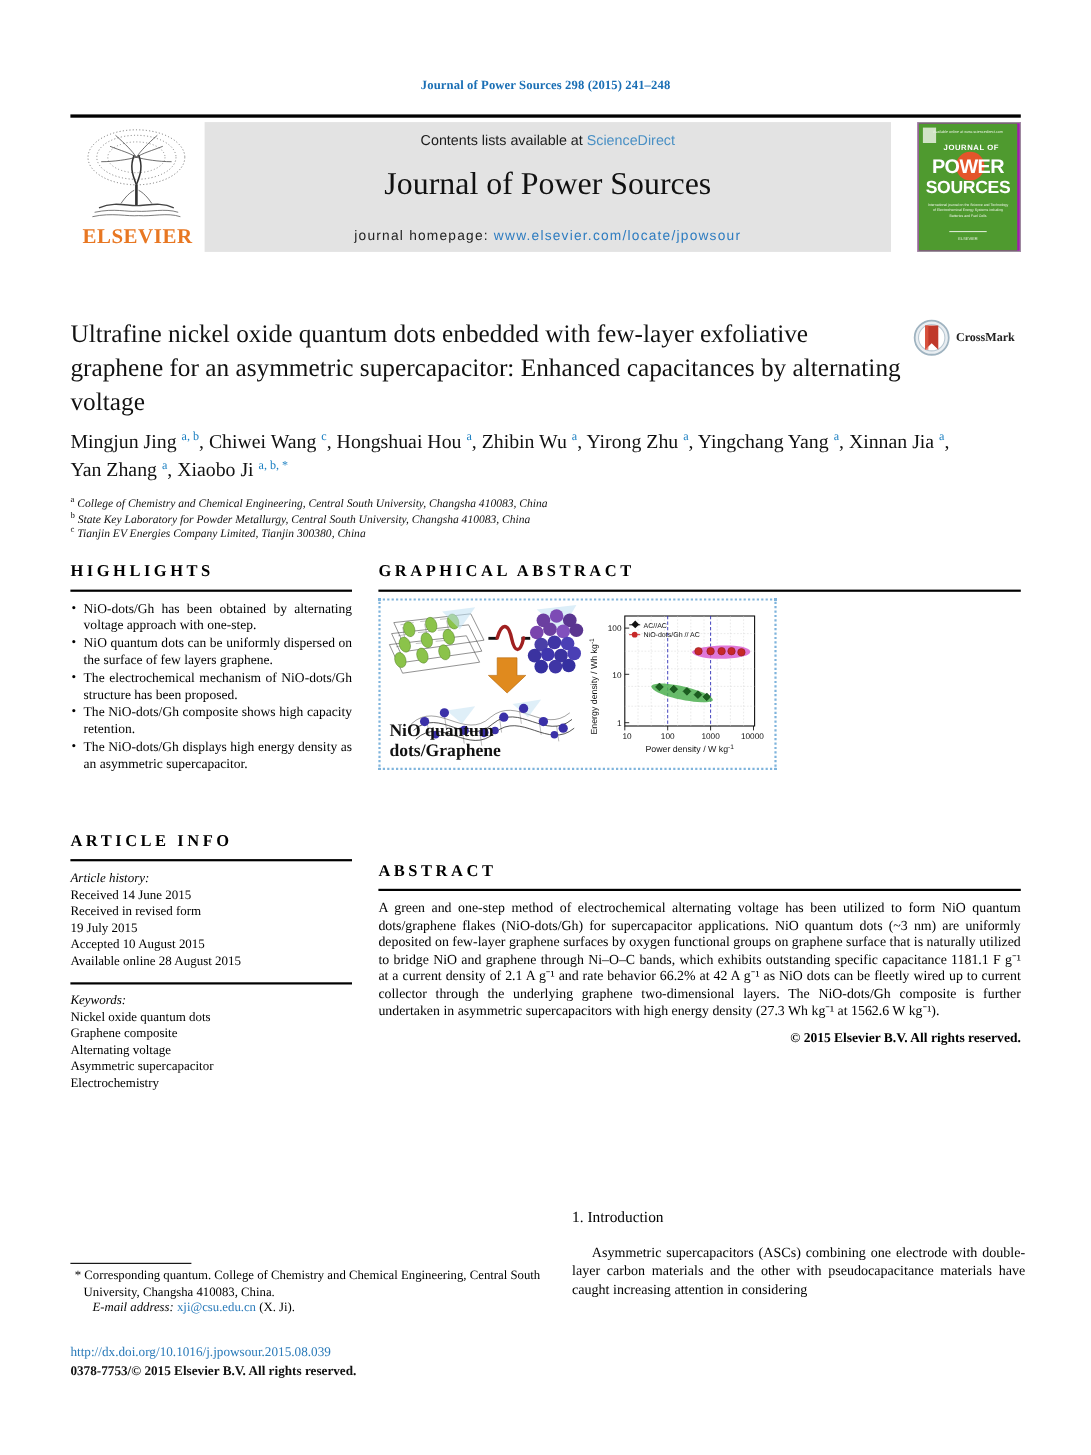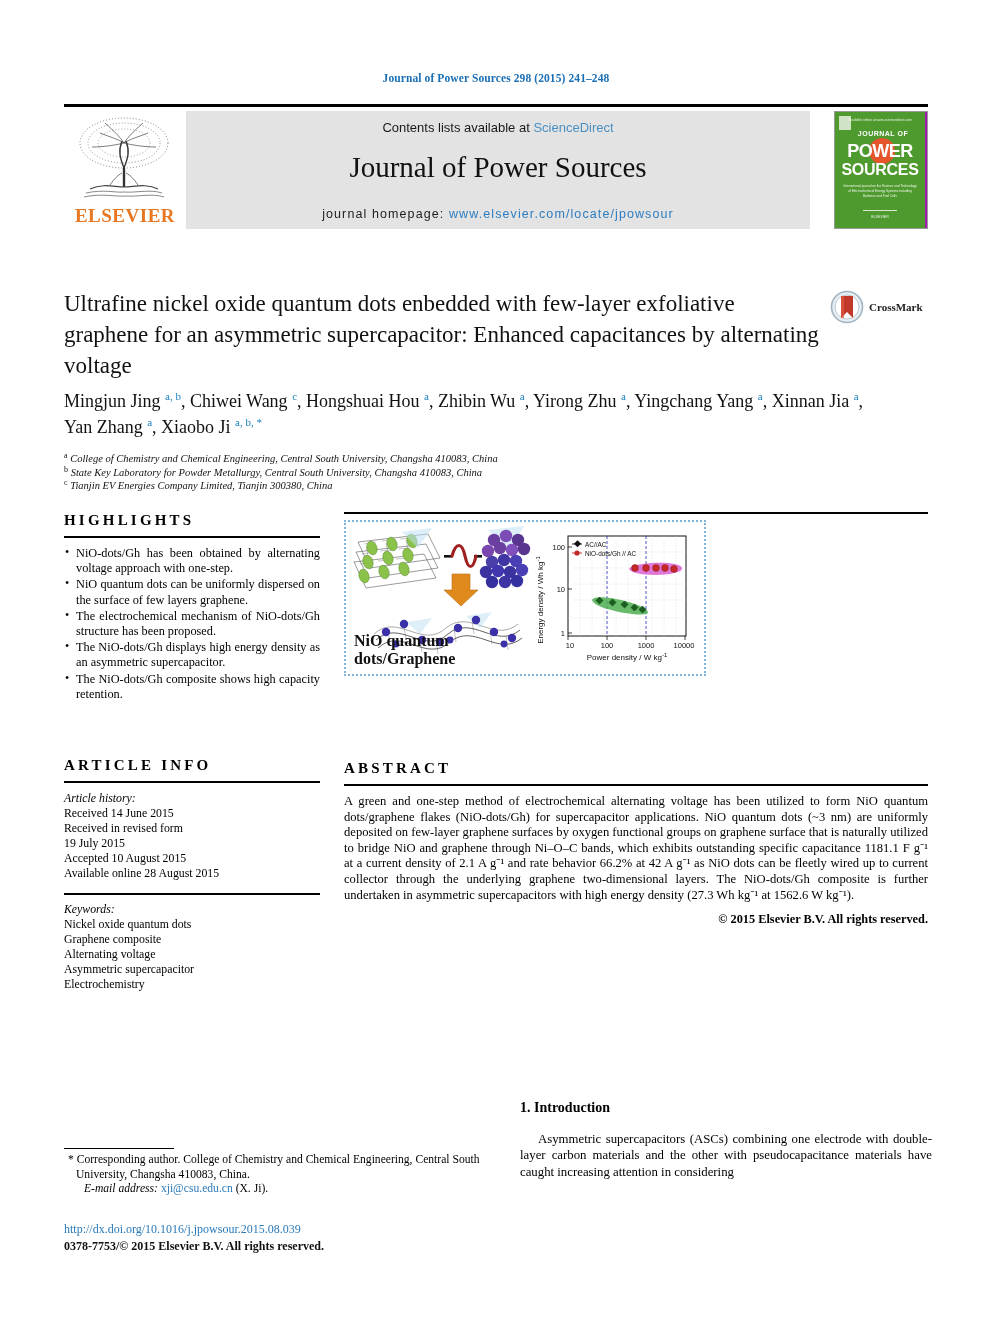--- a/index.html
+++ b/index.html
@@ -266,21 +266,21 @@
     font-size: 12.3px;
     font-weight: bold;
   }
 
   
   .intro-head {
     position: absolute;
     left: 520px; top: 1100px;
     font-family: "Liberation Serif", serif;
     font-size: 14px;
-    font-weight: bold;
+    font-weight: normal;
   }
   .intro-body {
     position: absolute;
     left: 520px; top: 1131px;
     width: 412px;
     font-family: "Liberation Serif", serif;
     font-size: 12.8px;
     line-height: 16.4px;
     text-align: justify;
     text-indent: 18px;
@@ -414,22 +414,22 @@
   </div>
 
   <div class="col-left">
 
     <div class="sec-head">Highlights</div>
     <div class="rule-top highlights-box">
       <ul class="hl-list">
         <li>NiO-dots/Gh has been obtained by alternating voltage approach with one-step.</li>
         <li>NiO quantum dots can be uniformly dispersed on the surface of few layers graphene.</li>
         <li>The electrochemical mechanism of NiO-dots/Gh structure has been proposed.</li>
+        <li>The NiO-dots/Gh composite shows high capacity retention.</li>
         <li>The NiO-dots/Gh displays high energy density as an asymmetric supercapacitor.</li>
-        <li>The NiO-dots/Gh composite shows high capacity retention.</li>
       </ul>
     </div>
 
     <div style="height:54px"></div>
 
     <div class="sec-head">Article info</div>
     <div class="rule-top artinfo-box">
       <div class="ai-label">Article history:</div>
       <div class="ai-line">Received 14 June 2015</div>
       <div class="ai-line">Received in revised form</div>
@@ -441,20 +441,21 @@
       <div class="ai-line">Nickel oxide quantum dots</div>
       <div class="ai-line">Graphene composite</div>
       <div class="ai-line">Alternating voltage</div>
       <div class="ai-line">Asymmetric supercapacitor</div>
       <div class="ai-line">Electrochemistry</div>
     </div>
   </div>
 
   <div class="col-right">
 
+    <div class="sec-head">Graphical abstract</div>
     <div class="rule-top"></div>
 
     <div class="ga-frame">
 
       <svg width="196" height="150" viewBox="0 0 196 150" style="position:absolute;left:2px;top:0">
 
         <g>
           <g stroke="#222" stroke-width="0.5" fill="none" opacity="0.9">
             <path d="M10 20 L80 12 L92 36 L22 46 Z"></path>
             <path d="M8 30 L78 22 L90 46 L20 56 Z"></path>
@@ -631,21 +632,21 @@
       <p class="abstract-text">A green and one-step method of electrochemical alternating voltage has been utilized to form NiO quantum dots/graphene flakes (NiO-dots/Gh) for supercapacitor applications. NiO quantum dots (~3 nm) are uniformly deposited on few-layer graphene surfaces by oxygen functional groups on graphene surface that is naturally utilized to bridge NiO and graphene through Ni–O–C bands, which exhibits outstanding specific capacitance 1181.1 F g⁻¹ at a current density of 2.1 A g⁻¹ and rate behavior 66.2% at 42 A g⁻¹ as NiO dots can be fleetly wired up to current collector through the underlying graphene two-dimensional layers. The NiO-dots/Gh composite is further undertaken in asymmetric supercapacitors with high energy density (27.3 Wh kg⁻¹ at 1562.6 W kg⁻¹).</p>
       <div class="copyright-line">© 2015 Elsevier B.V. All rights reserved.</div>
     </div>
   </div>
 
   <div class="intro-head">1. Introduction</div>
   <p class="intro-body">Asymmetric supercapacitors (ASCs) combining one electrode with double-layer carbon materials and the other with pseudocapacitance materials have caught increasing attention in considering</p>
 
   <div class="footnote-rule"></div>
   <div class="footnote">
-    <span class="lead">* Corresponding author. College of Chemistry and Chemical Engineering, Central South University, Changsha 410083, China.</span>
+    <span class="lead">* Corresponding quantum. College of Chemistry and Chemical Engineering, Central South University, Changsha 410083, China.</span>
     <span class="email-line">
       <em>E-mail address:</em>
       <span class="link">xji@csu.edu.cn</span>
       <span>(X. Ji).</span>
     </span>
   </div>
   <div class="doi-line">http://dx.doi.org/10.1016/j.jpowsour.2015.08.039</div>
   <div class="issn-line">0378-7753/© 2015 Elsevier B.V. All rights reserved.</div>
 
 </div>

